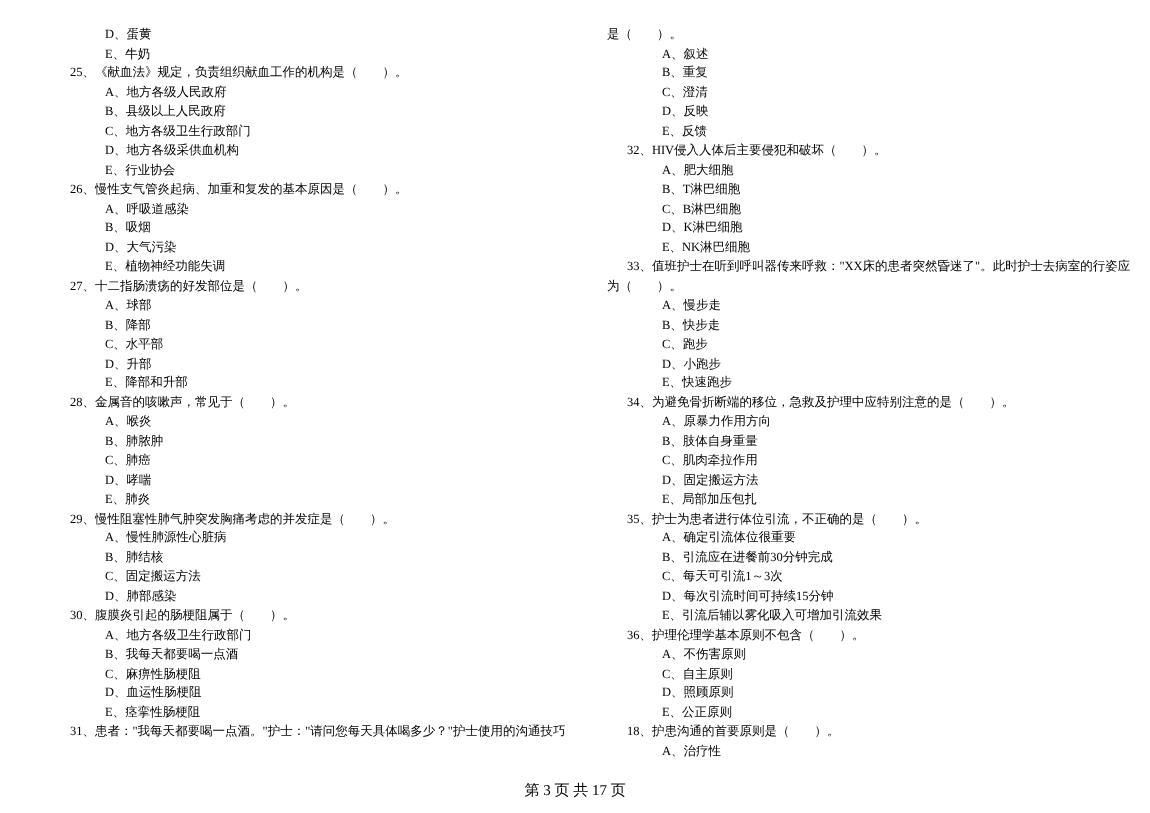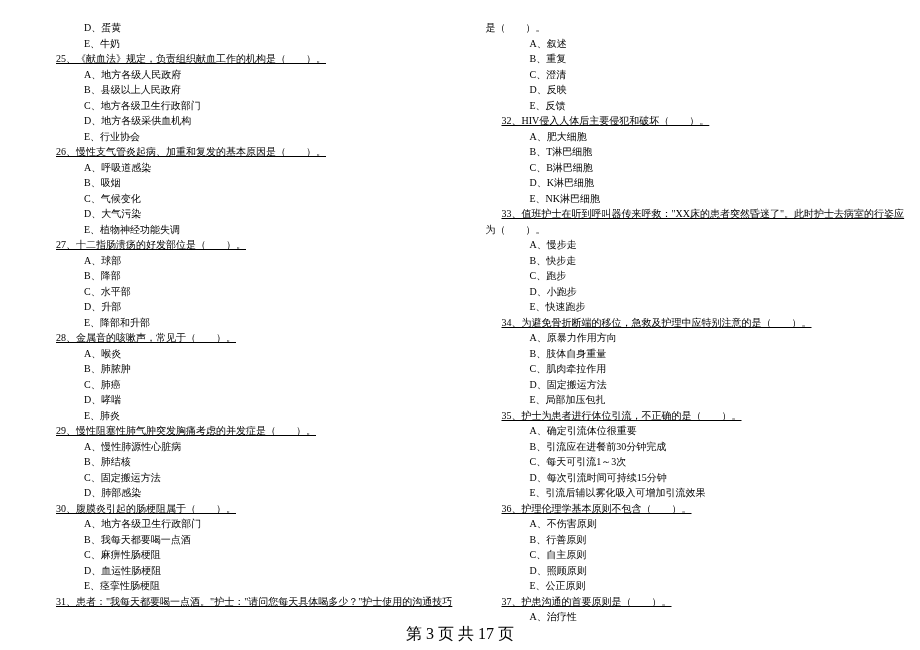--- a/index.html
+++ b/index.html
@@ -24,25 +24,25 @@
     width: 50%;
     box-sizing: border-box;
   }
   .col-left { padding-right: 20px; }
   .col-right { padding-left: 20px; }
   .line {
     white-space: nowrap;
     line-height: 1.55;
   }
   .opt { padding-left: 44px; }
-  .q   { padding-left: 16px; text-decoration: underline; }
+  .q   { padding-left: 16px; }
   .q2  { padding-left: 0; }
   .footer {
     text-align: center;
-    font-size: 16px;
+    font-size: 12px;
     padding-top: 4px;
   }
 </style>
 </head>
 <body>
 
 <div class="page">
 
   <div class="col col-left">
     <div class="line opt">D、蛋黄</div>
@@ -51,21 +51,20 @@
     <div class="line q">25、《献血法》规定，负责组织献血工作的机构是（　　）。</div>
     <div class="line opt">A、地方各级人民政府</div>
     <div class="line opt">B、县级以上人民政府</div>
     <div class="line opt">C、地方各级卫生行政部门</div>
     <div class="line opt">D、地方各级采供血机构</div>
     <div class="line opt">E、行业协会</div>
 
     <div class="line q">26、慢性支气管炎起病、加重和复发的基本原因是（　　）。</div>
     <div class="line opt">A、呼吸道感染</div>
     <div class="line opt">B、吸烟</div>
-    <div class="line opt">C、气候变化</div>
     <div class="line opt">D、大气污染</div>
     <div class="line opt">E、植物神经功能失调</div>
 
     <div class="line q">27、十二指肠溃疡的好发部位是（　　）。</div>
     <div class="line opt">A、球部</div>
     <div class="line opt">B、降部</div>
     <div class="line opt">C、水平部</div>
     <div class="line opt">D、升部</div>
     <div class="line opt">E、降部和升部</div>
 
@@ -124,23 +123,22 @@
 
     <div class="line q">35、护士为患者进行体位引流，不正确的是（　　）。</div>
     <div class="line opt">A、确定引流体位很重要</div>
     <div class="line opt">B、引流应在进餐前30分钟完成</div>
     <div class="line opt">C、每天可引流1～3次</div>
     <div class="line opt">D、每次引流时间可持续15分钟</div>
     <div class="line opt">E、引流后辅以雾化吸入可增加引流效果</div>
 
     <div class="line q">36、护理伦理学基本原则不包含（　　）。</div>
     <div class="line opt">A、不伤害原则</div>
-    <div class="line opt">B、行善原则</div>
     <div class="line opt">C、自主原则</div>
     <div class="line opt">D、照顾原则</div>
     <div class="line opt">E、公正原则</div>
 
-    <div class="line q">37、护患沟通的首要原则是（　　）。</div>
+    <div class="line q">18、护患沟通的首要原则是（　　）。</div>
     <div class="line opt">A、治疗性</div>
   </div>
 </div>
 
 <div class="footer">第 3 页 共 17 页</div>
 
 </body></html>

